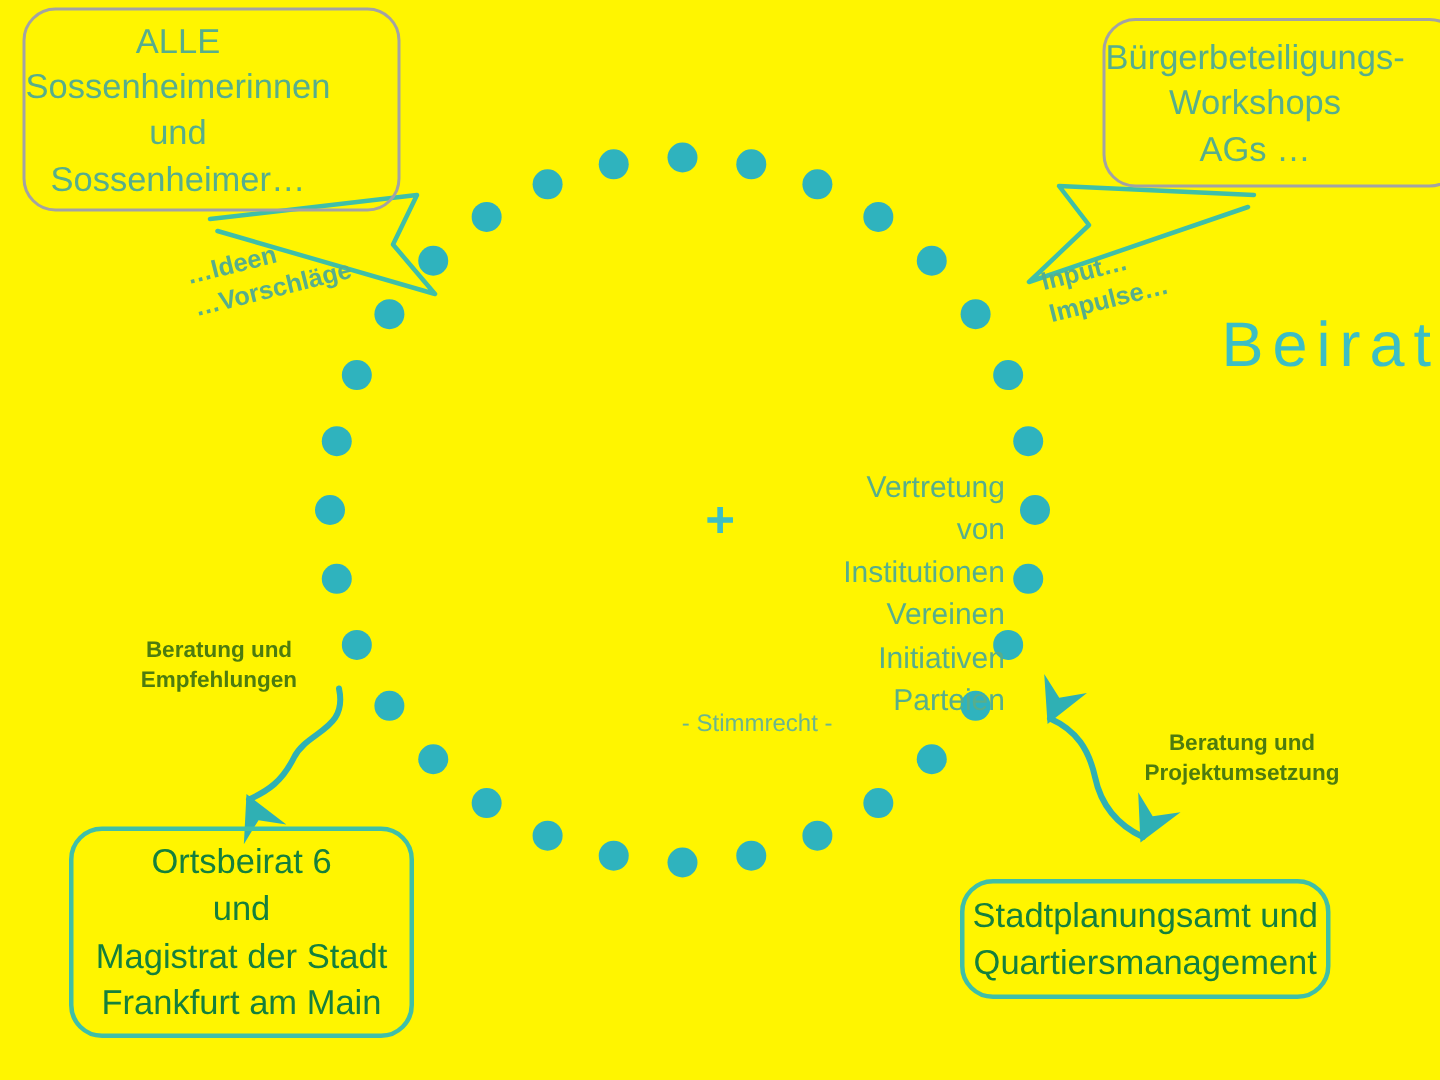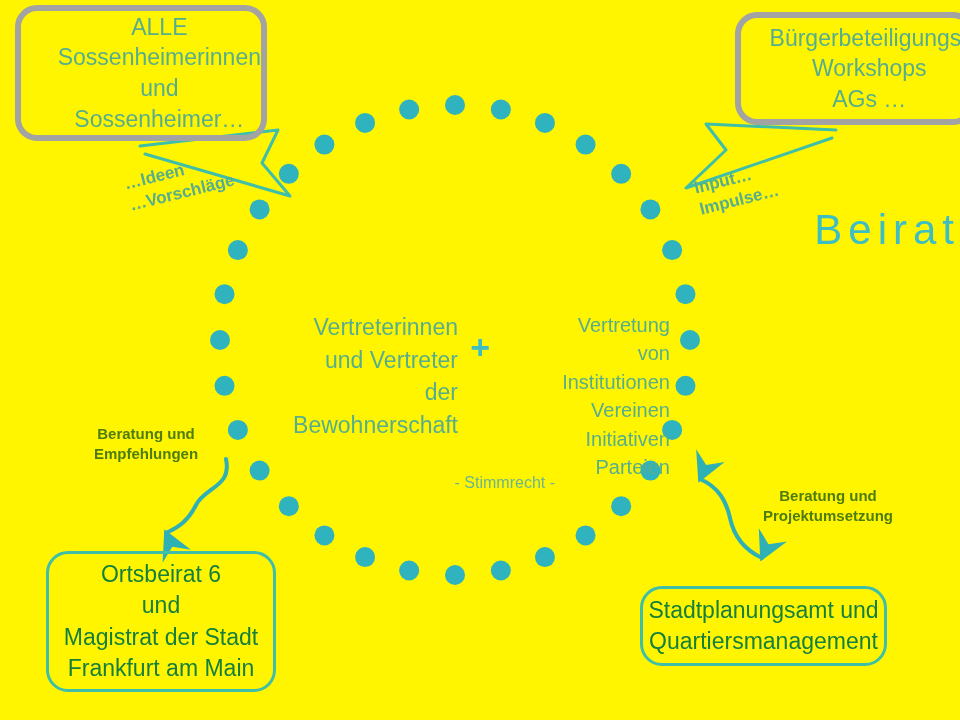--- a/index.html
+++ b/index.html
@@ -32,26 +32,26 @@
     font-family: "Liberation Sans", sans-serif;
     text-align: right;
     line-height: 1.32;
     white-space: pre-line;
   }
 
   
   .bubble {
     position: absolute;
     box-sizing: border-box;
-    border: 6px solid #a3a3a3;
+    border: 2px solid #a3a3a3;
     border-radius: 22px;
     background: transparent;
     display: flex;
     align-items: center;
-    justify-content: flex-end;
+    justify-content: flex-start;
   }
   .bubble .label {
     color: #57AE8C;
     font-size: 23px;
     line-height: 1.33;
     text-align: center;
     white-space: pre-line;
   }
 
   #bubble-residents { left: 15px;  top: 5px;  width: 252px; height: 136px; }
@@ -222,24 +222,20 @@
   <div class="bubble" id="bubble-workshops">
     <div class="label">Bürgerbeteiligungs-
 Workshops
 AGs …</div>
   </div>
   <div class="tailnote" id="note-input">Input…
 Impulse…</div>
 
   <div class="txt" id="beirat-title">Beirat</div>
 
-  <div class="txt" id="col-residents">Vertreterinnen
-und Vertreter
-der
-Bewohnerschaft</div>
 
   <div class="txt" id="plus-sign">+</div>
 
   <div class="txt" id="col-institutions">Vertretung
 von
 Institutionen
 Vereinen
 Initiativen
 Parteien</div>
 

